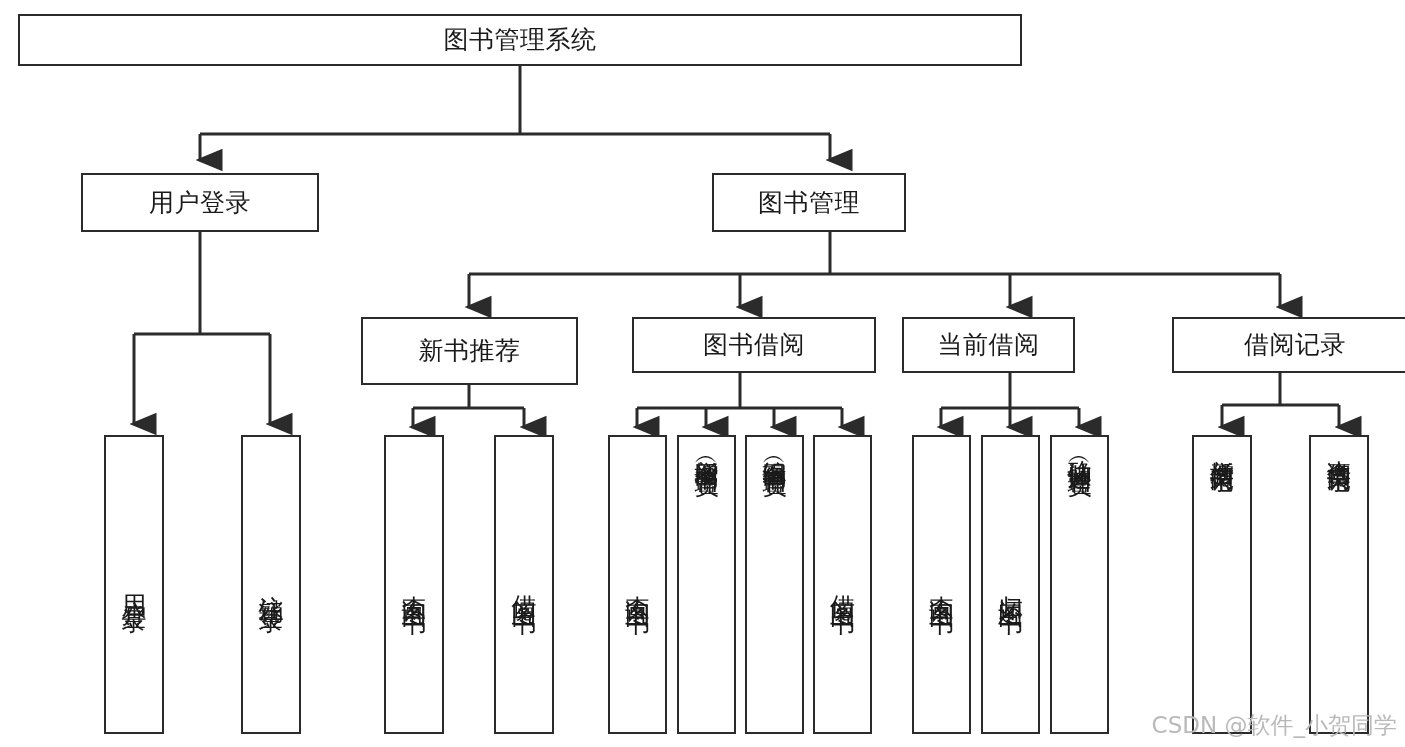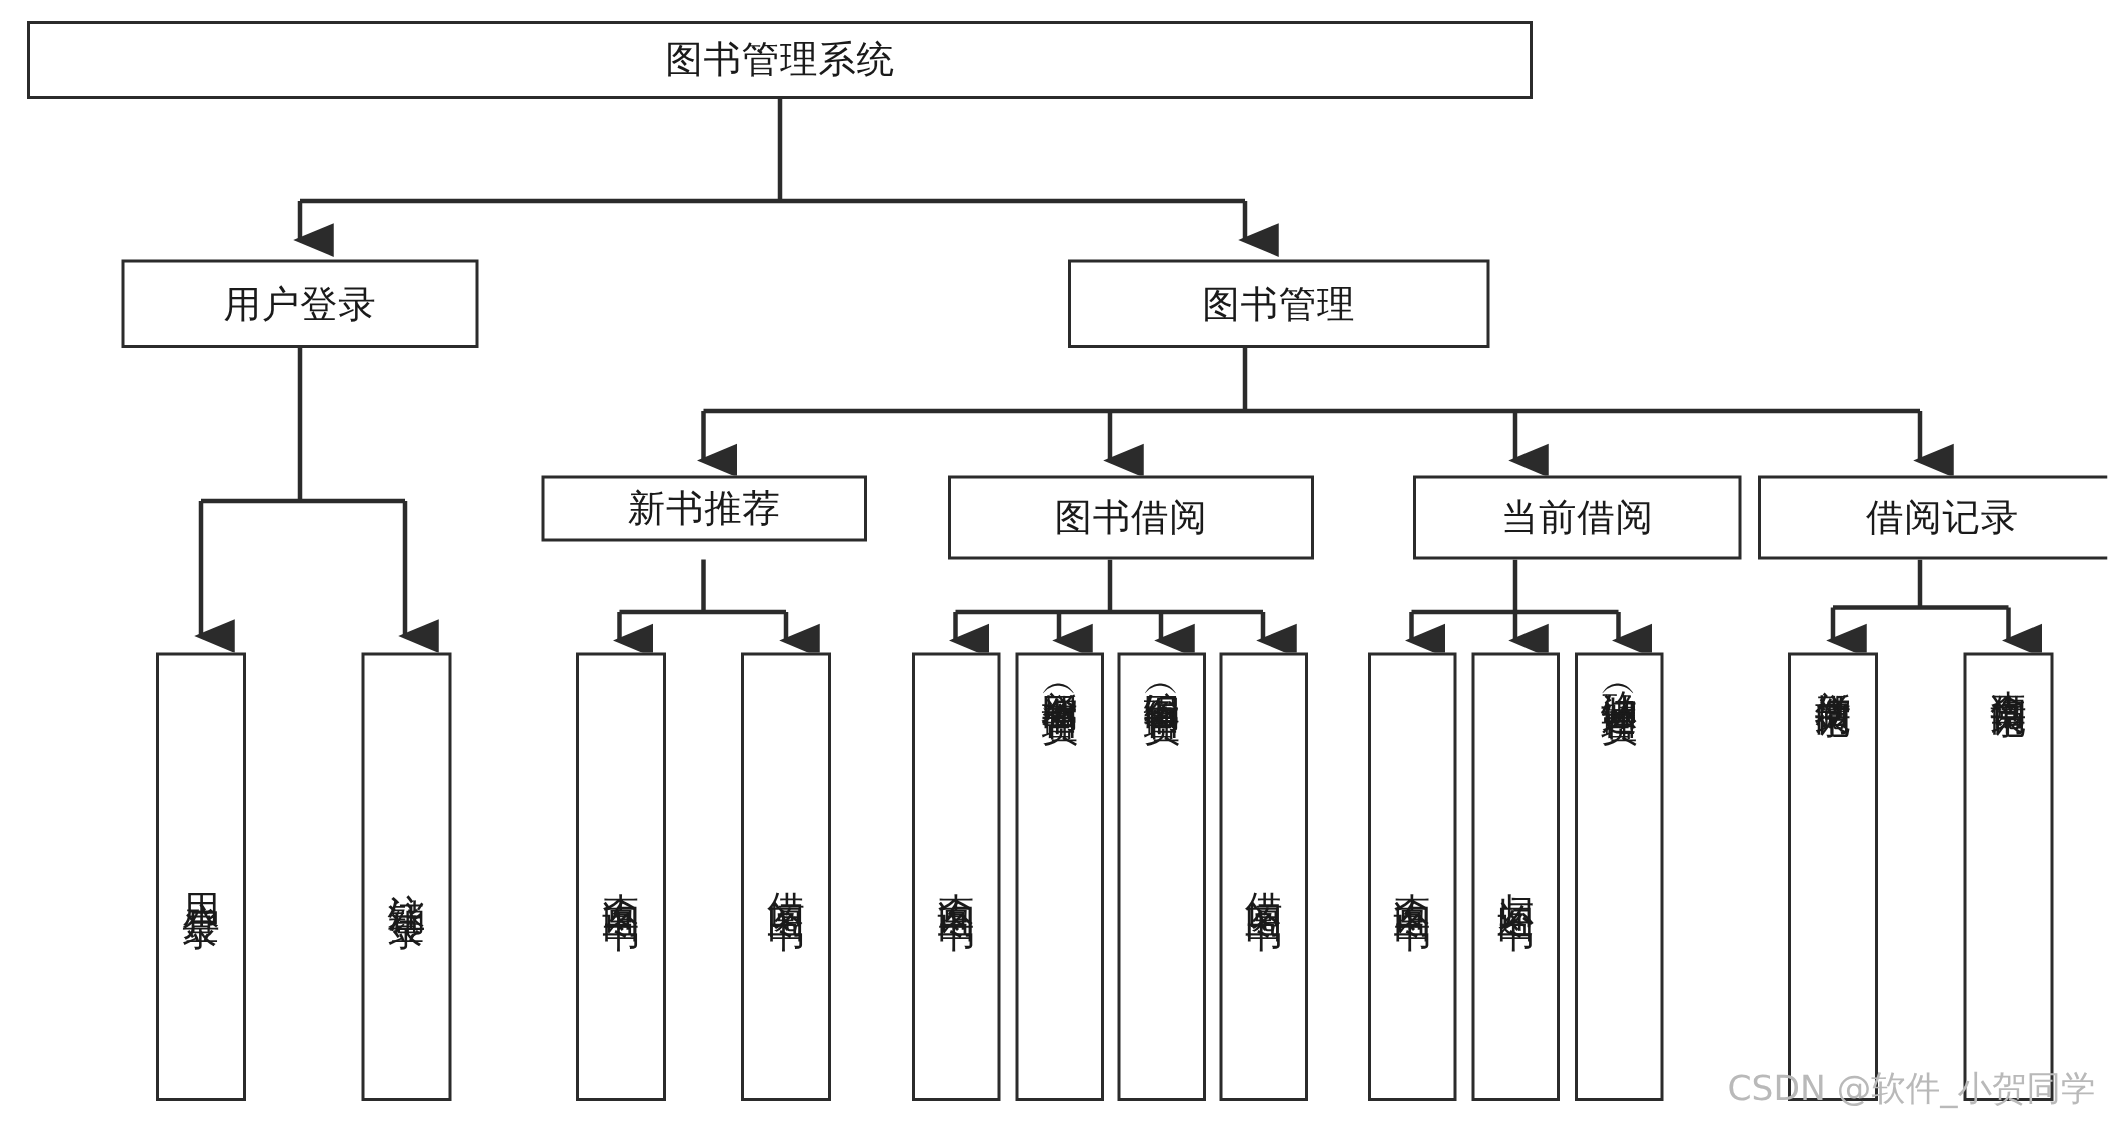--- a/index.html
+++ b/index.html
@@ -136,33 +136,33 @@
   </svg>
 
   <div class="node h-node" id="node-root" style="left:18px; top:14px; width:1004px; height:52px;">
     <span class="lbl">图书管理系统</span>
   </div>
 
   <div class="node h-node" style="left:81px; top:173px; width:238px; height:59px;">
     <span class="lbl">用户登录</span>
   </div>
 
-  <div class="node h-node" style="left:712px; top:173px; width:281px; height:59px;">
+  <div class="node h-node" style="left:712px; top:173px; width:194px; height:59px;">
     <span class="lbl">图书管理</span>
   </div>
 
-  <div class="node h-node" style="left:361px; top:317px; width:217px; height:44px;justify-content:center;">
+  <div class="node h-node" style="left:361px; top:317px; width:217px; height:68px;justify-content:center;">
     <span class="lbl">新书推荐</span>
   </div>
 
   <div class="node h-node" style="left:632px; top:317px; width:244px; height:56px;">
     <span class="lbl">图书借阅</span>
   </div>
 
-  <div class="node h-node" style="left:902px; top:317px; width:219px; height:56px;margin-left:40px;">
+  <div class="node h-node" style="left:902px; top:317px; width:173px; height:56px;">
     <span class="lbl">当前借阅</span>
   </div>
 
   <div class="node h-node" style="left:1172px; top:317px; width:246px; height:56px;">
     <span class="lbl">借阅记录</span>
   </div>
 
   <div class="node v-node centered" style="left:104px; top:435px; width:60px; height:299px;">
     <span class="lbl">用户登录</span>
   </div>

